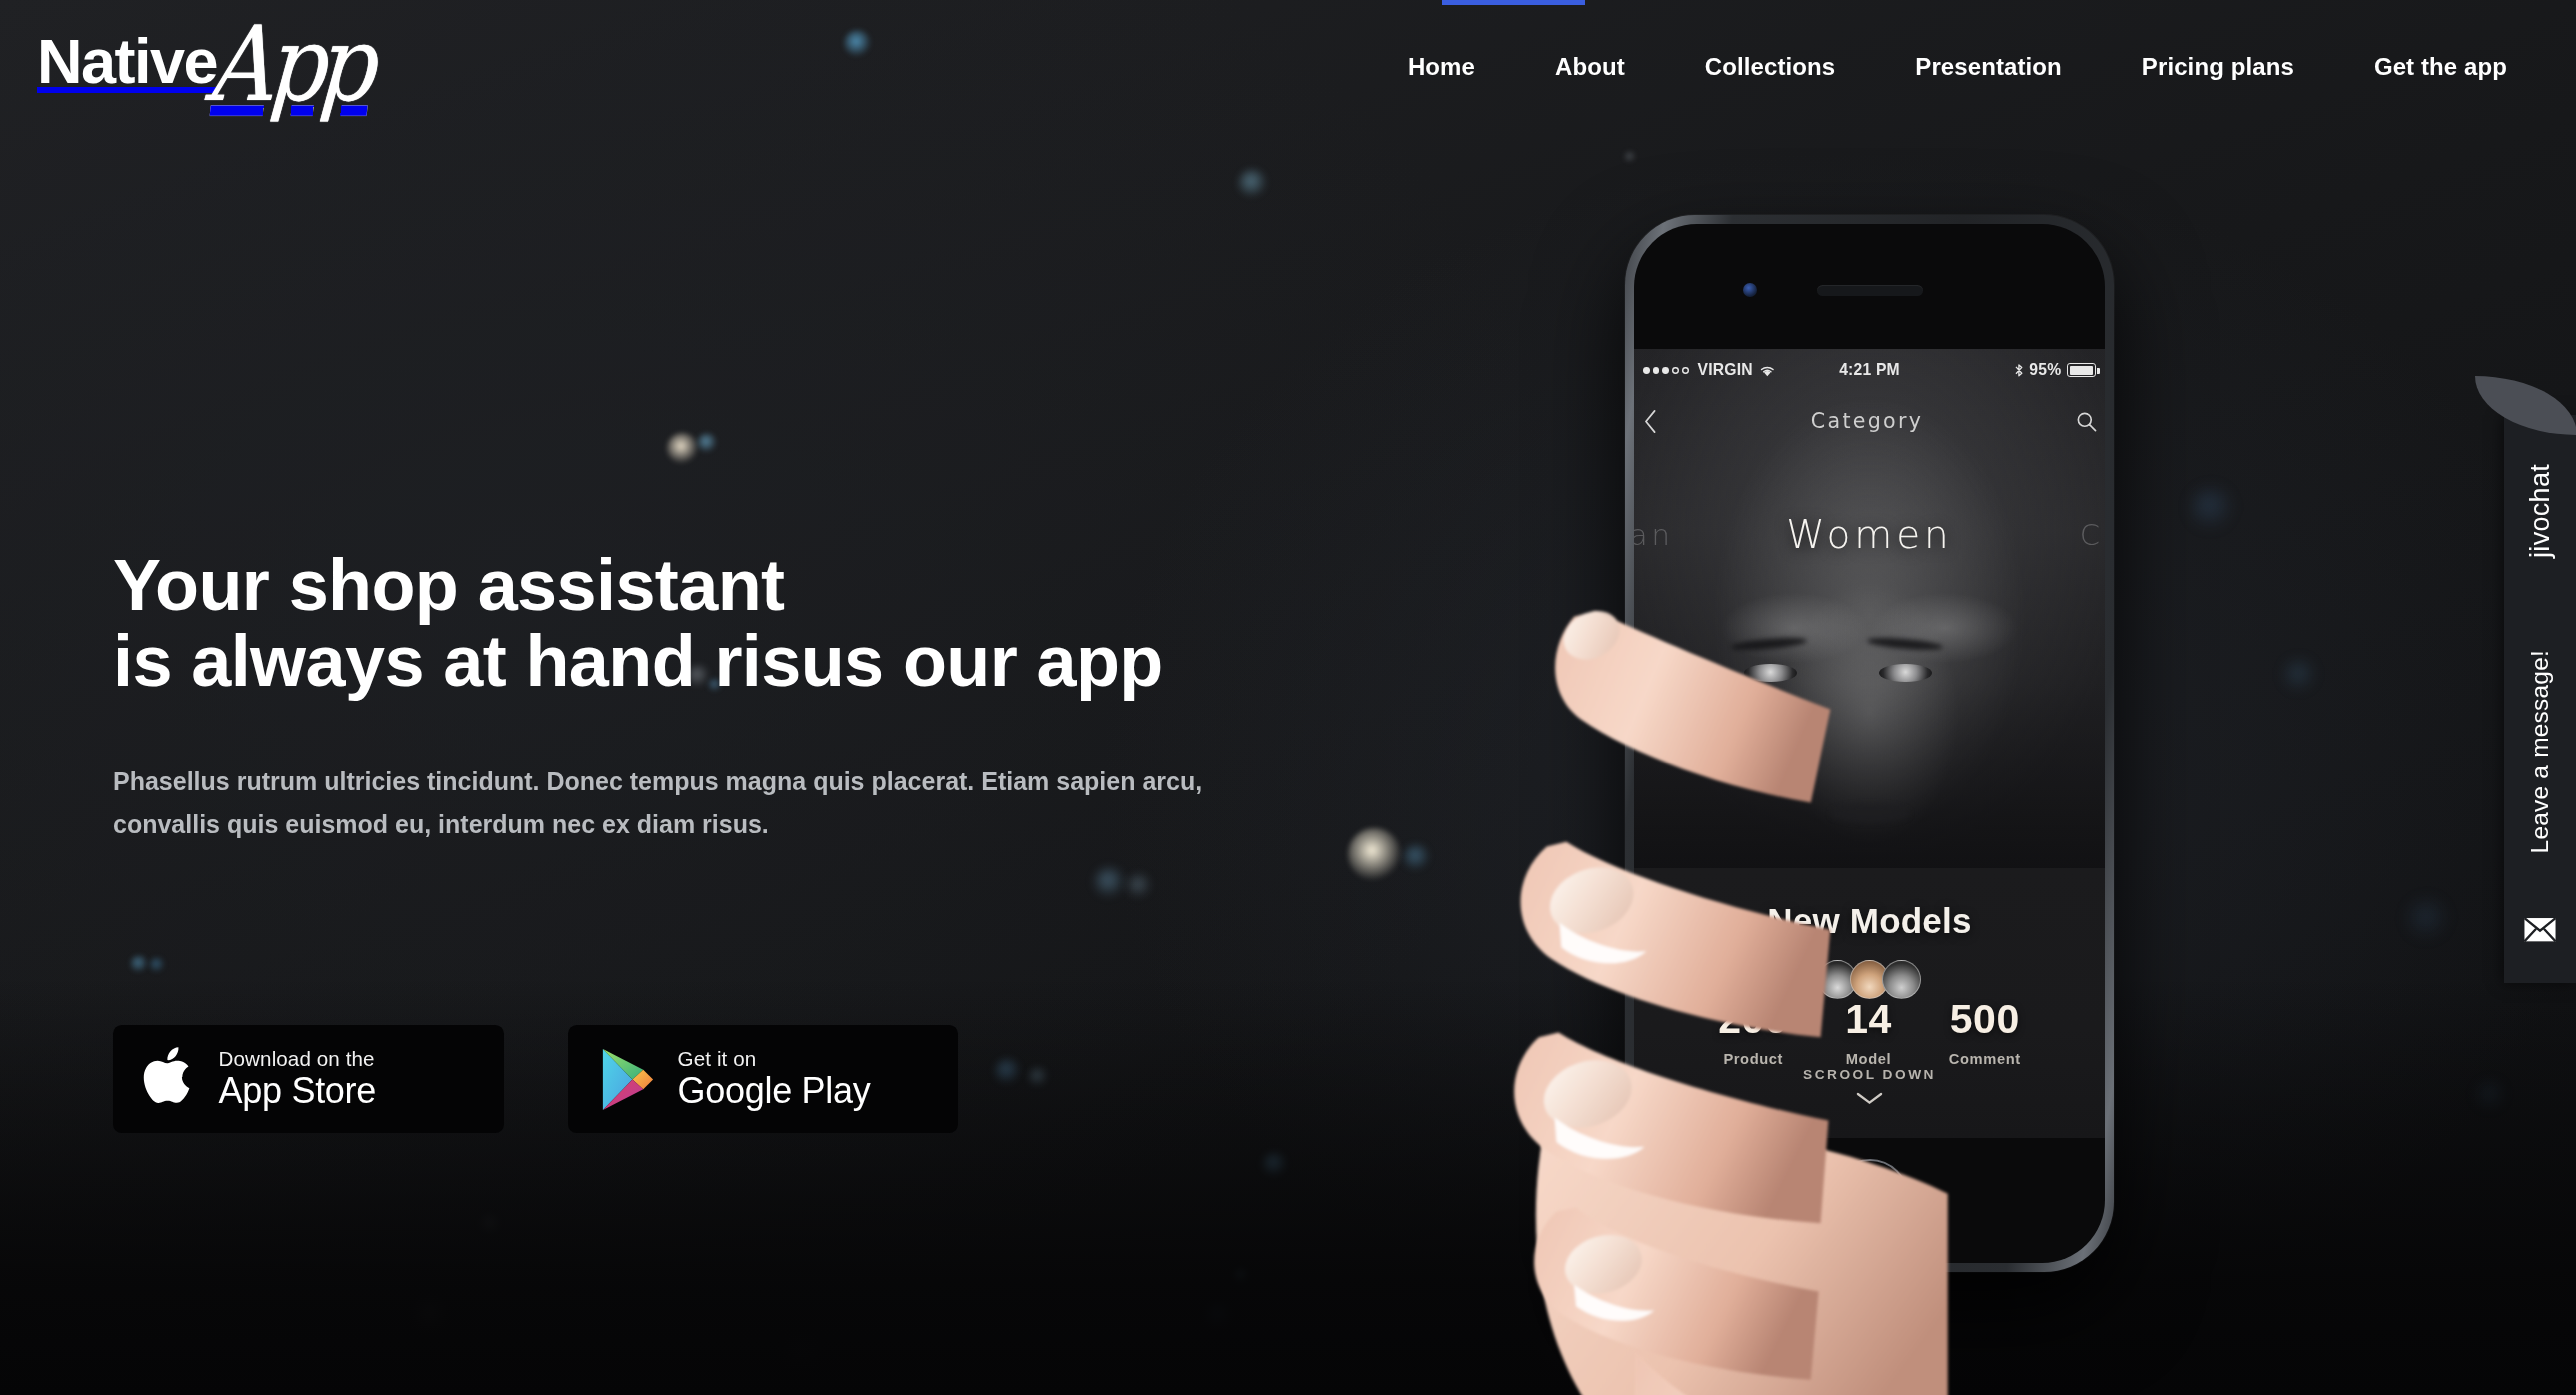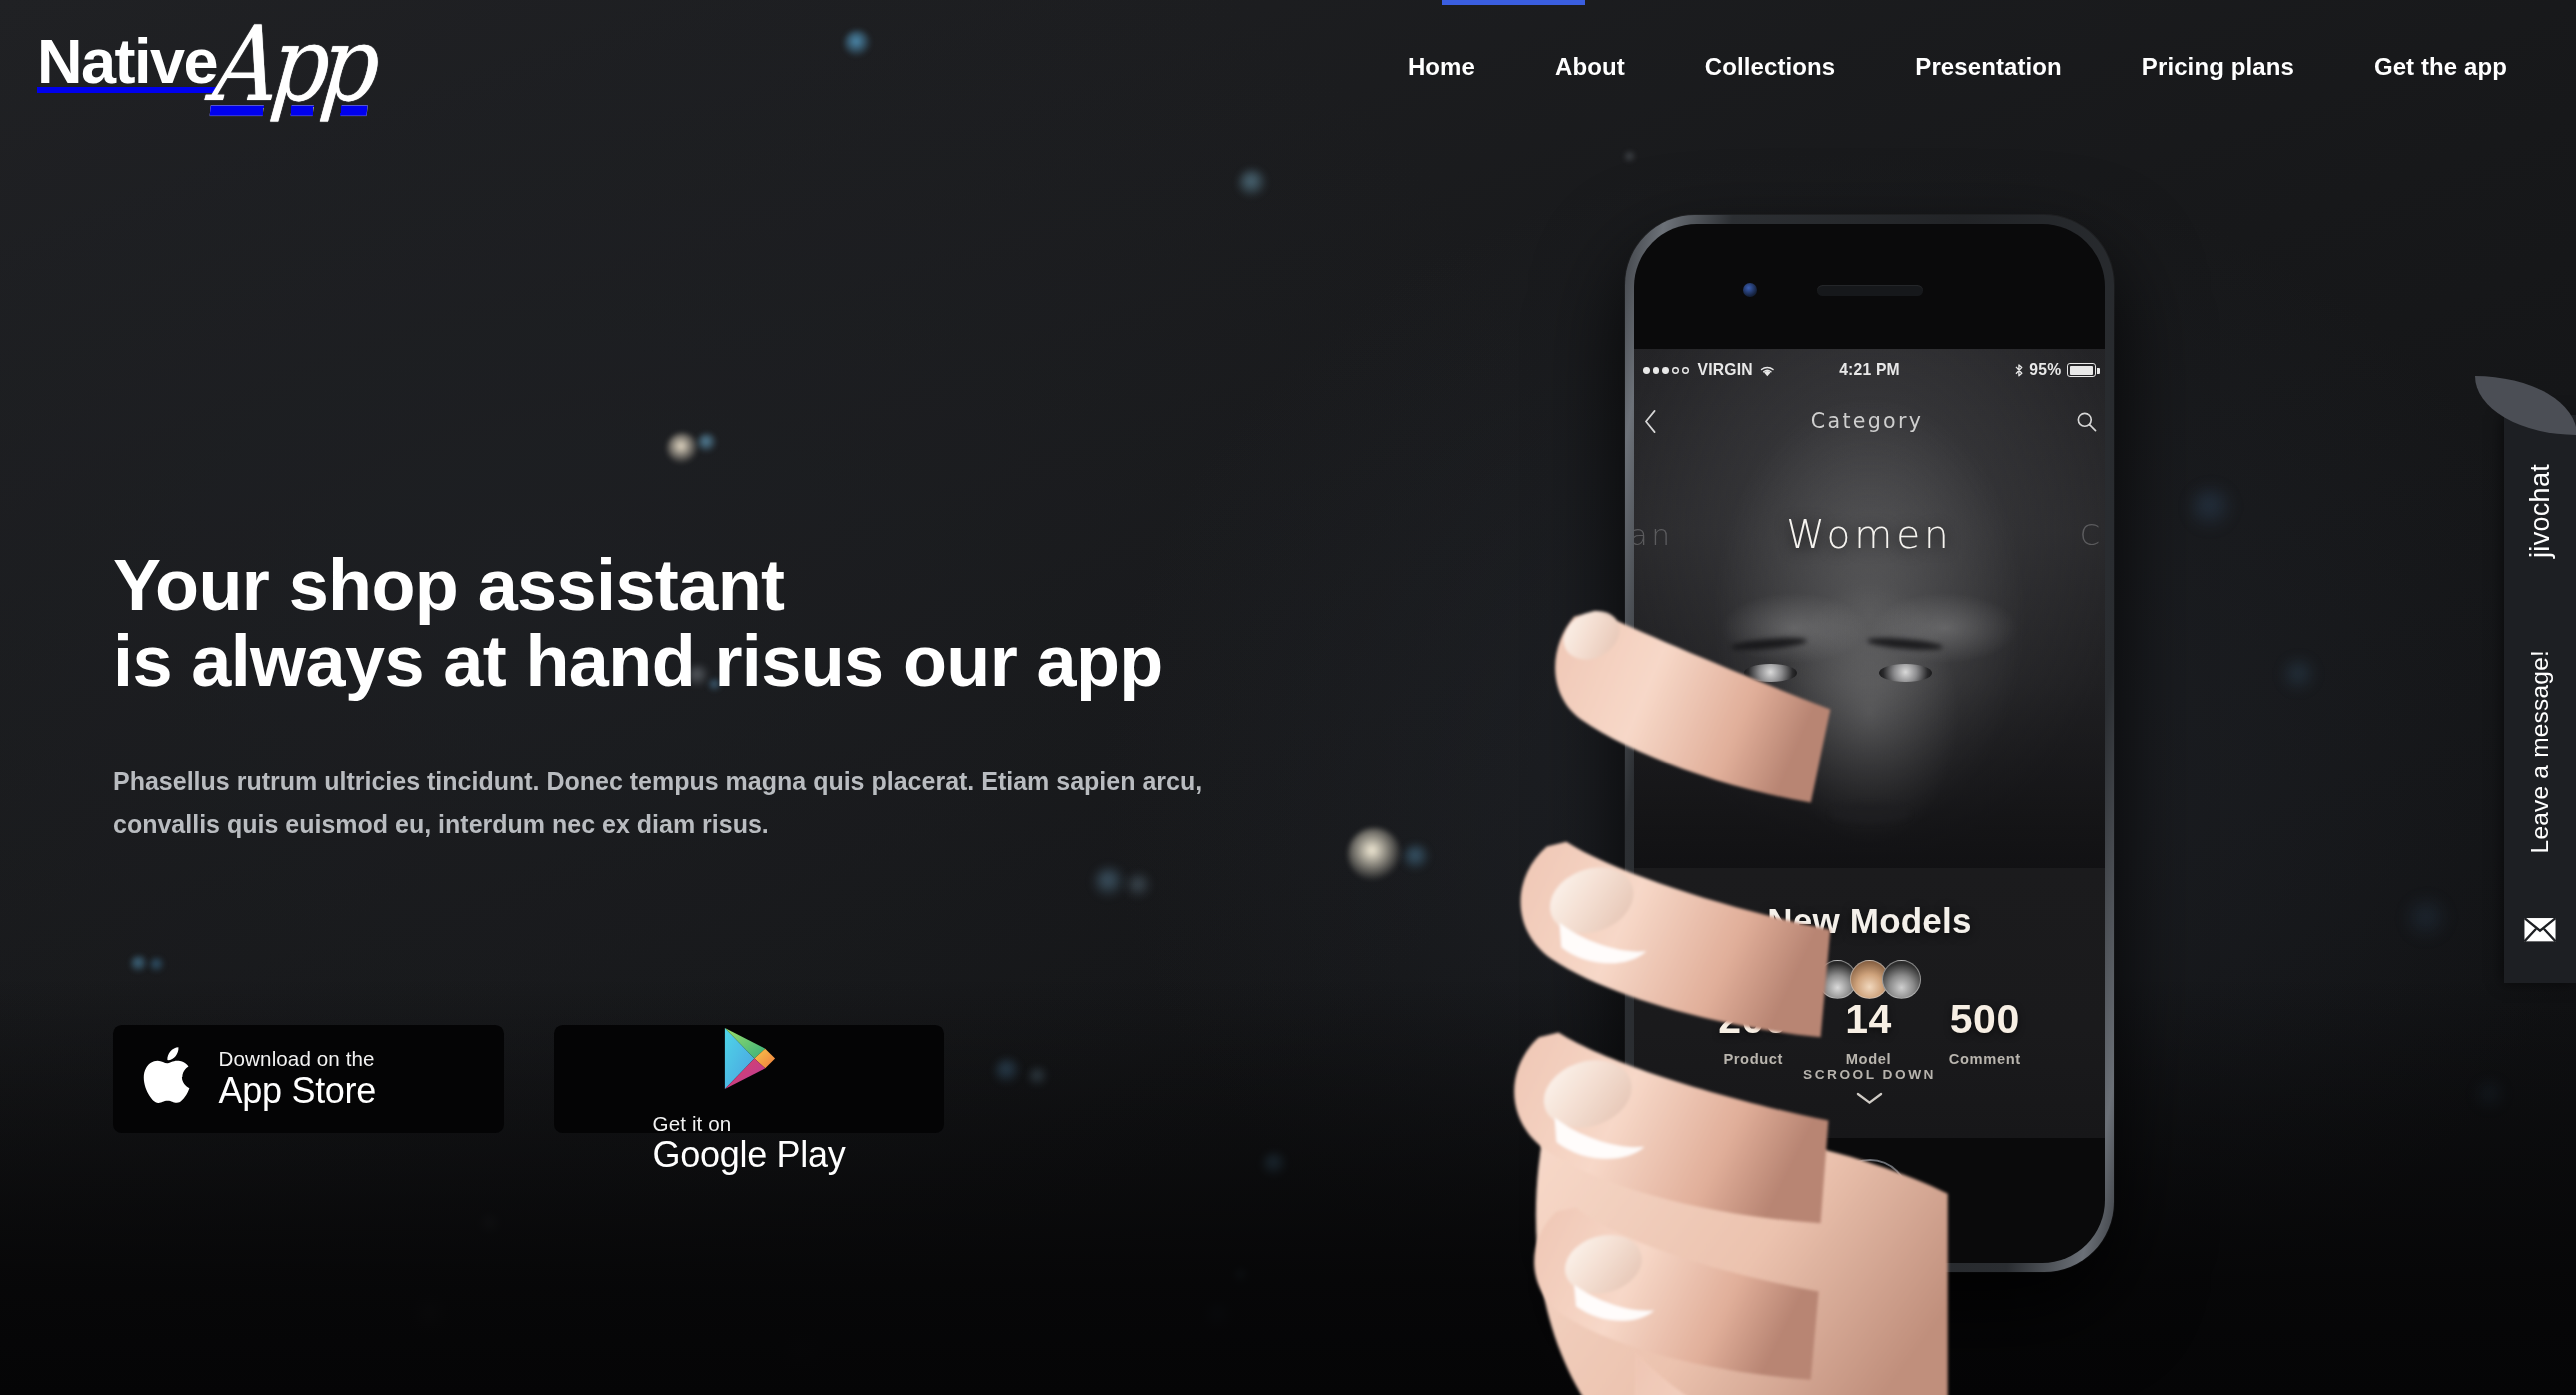--- a/index.html
+++ b/index.html
@@ -123,35 +123,35 @@
     font-size:25px;
     line-height:1.72;
     font-weight:700;
     max-width:1106px;
   }
 
   
   .badges {
     position:absolute;
     left:113px; top:1025px;
-    display:flex; gap:50px;
+    display:flex; gap:64px;
     z-index:30;
   }
   .badge {
     height:108px;
     background:#040405;
     border-radius:8.8px;
     display:flex; align-items:center;
     padding:0 29px;
     gap:19.6px;
     cursor:pointer;
     text-decoration:none;
   }
   .badge.appstore { width:391px; }
-  .badge.googleplay { width:390px;flex-direction:column; }
+  .badge.googleplay { width:390px; }
   .badge-text { display:flex; flex-direction:column; justify-content:center; }
   .badge-small {
     color:#f2f2f2;
     font-size:20.6px;
     font-weight:400;
     line-height:1.15;
     letter-spacing:0.1px;
   }
   .badge-big {
     color:#ffffff;

